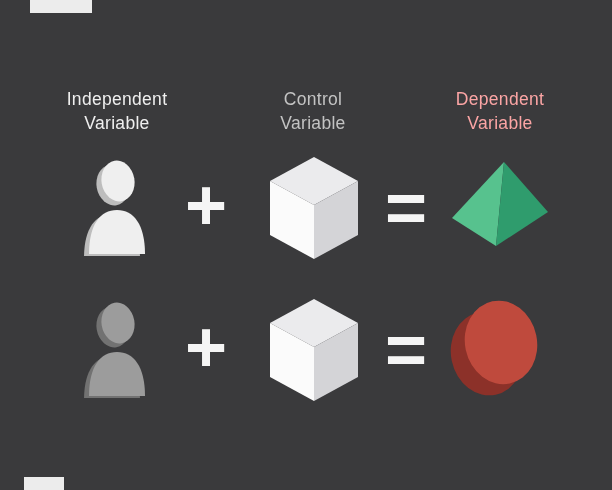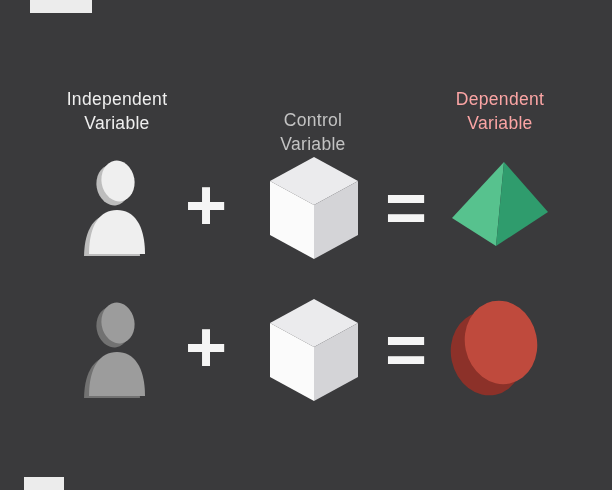--- a/index.html
+++ b/index.html
@@ -14,21 +14,21 @@
     position:absolute;
     top:87px;
     width:180px;
     text-align:center;
     font-size:17.5px;
     line-height:24px;
     letter-spacing:.3px;
     font-weight:400;
   }
   .h-independent{left:27px;color:#efefef;}
-  .h-control{left:223px;color:#c3c3c3;margin-top:21px;}
+  .h-control{left:223px;color:#c3c3c3;}
   .h-dependent{left:410px;color:#fca5a5;}
   .shape{position:absolute;}
   .op{
     position:absolute;
     transform:translate(-50%,-50%);
     color:#f5f5f5;
     font-weight:bold;
     font-size:72px;
     line-height:1;
     user-select:none;

